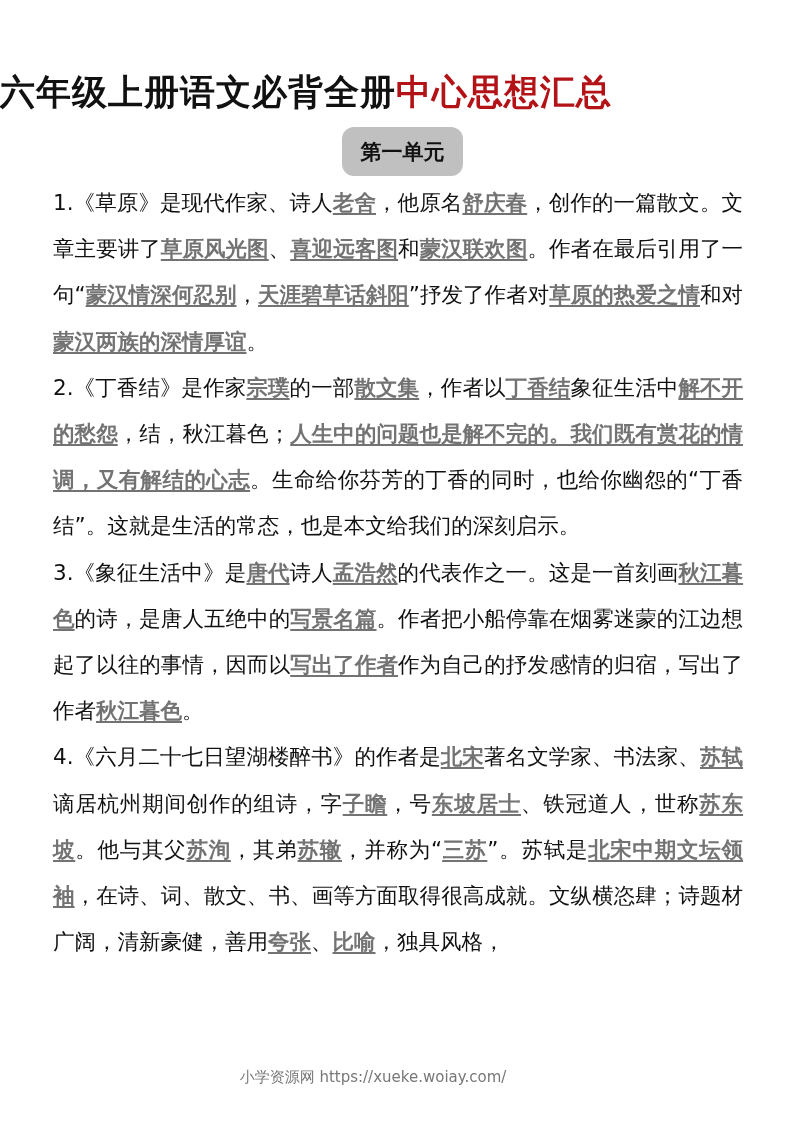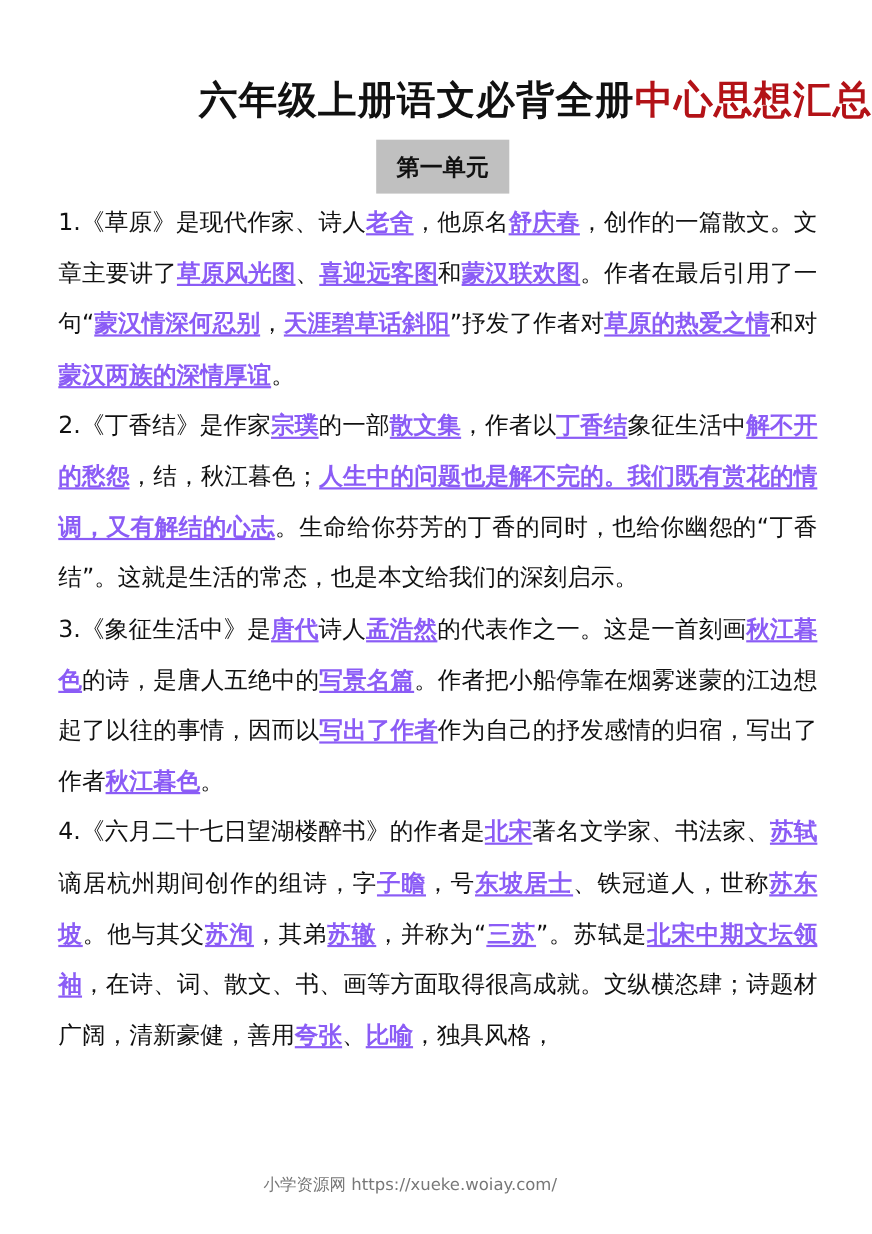--- a/index.html
+++ b/index.html
@@ -3,37 +3,38 @@
 <meta charset="utf-8">
 <style>
   html, body { margin: 0; padding: 0; background: #ffffff; }
   body {
     width: 793px; height: 1122px; position: relative; overflow: hidden;
     font-family: "DejaVu Sans", "Liberation Sans", sans-serif;
     color: #111111;
   }
   .title {
     position: absolute; top: 66px; left: 0; width: 793px;
-    text-align: right; font-size: 35px; font-weight: bold; letter-spacing: 1px;
+    text-align: left; font-size: 35px; font-weight: bold; letter-spacing: 1px;
     line-height: 52px;
   }
   .title .red { color: #b31217; }
   .unit-box {
     position: absolute; top: 127px; left: 342px; width: 121px; height: 49px;
     background: #c0c0c0; text-align: center; font-size: 21px; font-weight: bold;
     line-height: 51px;
+    border-radius: 12px;
   }
   .content {
     position: absolute; top: 180px; left: 53px; width: 690px;
     font-size: 21.5px; line-height: 46.2px;
     text-align: justify;
   }
   .content p { margin: 0; }
   .bk { font-weight: normal; }
-  .hl { color: #8b5cf6; font-weight: bold; text-decoration: underline; text-underline-offset: 3px; text-decoration-thickness: 2px; }
+  .hl { color: #737373; font-weight: bold; text-decoration: underline; text-underline-offset: 3px; text-decoration-thickness: 2px; }
   .footer {
     position: absolute; top: 1068px; left: 0; width: 746px; text-align: center;
     font-size: 15px; color: #777777;
   }
 </style>
 </head>
 <body>
 
 <div class="title">
   <span>六年级上册语文必背全册</span><span class="red">中心思想汇总</span>

